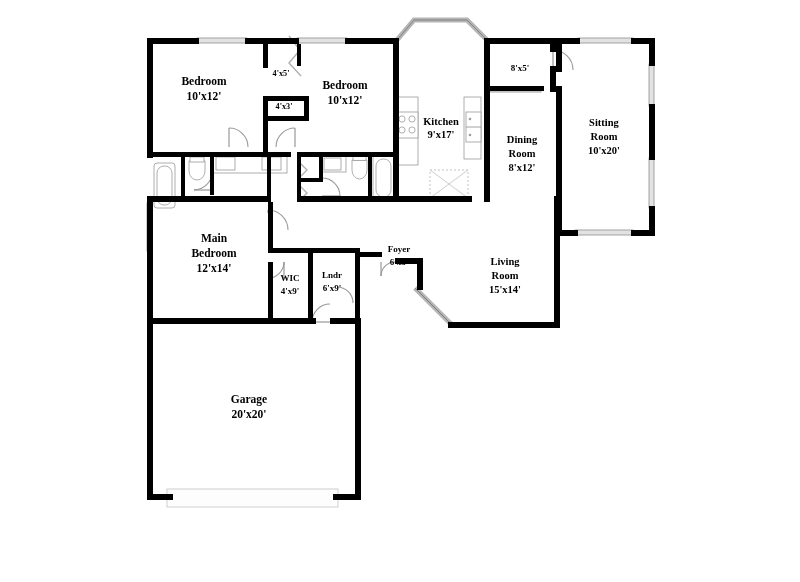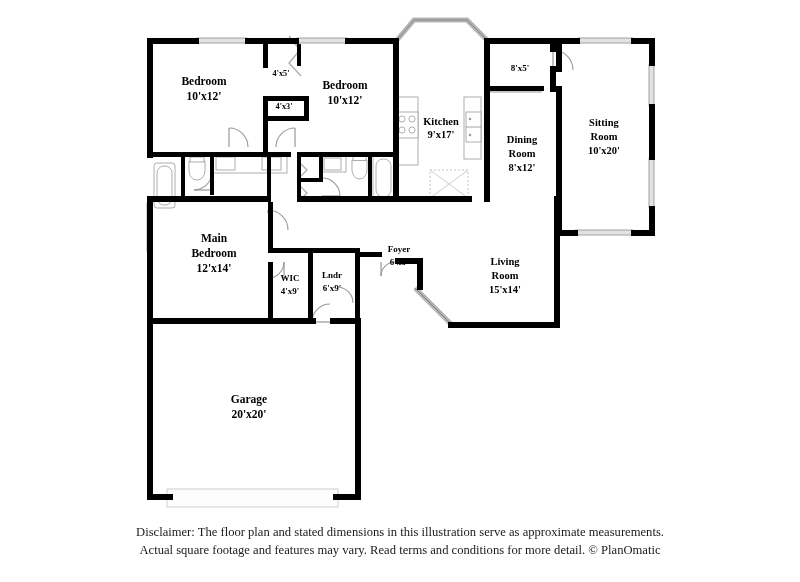--- a/index.html
+++ b/index.html
@@ -295,17 +295,13 @@
 
       <text class="room-label rl-md" x="505" y="263">Living</text>
       <text class="room-label rl-md" x="505" y="277">Room</text>
       <text class="room-label rl-md" x="505" y="291">15'x14'</text>
 
       <text class="room-label rl-lg" x="249" y="400">Garage</text>
       <text class="room-label rl-lg" x="249" y="415">20'x20'</text>
     </g>
   </svg>
 
-  <div class="disclaimer" style="top:524px;">
-    <span class="disclaimer-line">Disclaimer: The floor plan and stated dimensions in this illustration serve as approximate measurements.</span>
-    <span class="disclaimer-line">Actual square footage and features may vary. Read terms and conditions for more detail. © PlanOmatic</span>
-  </div>
 </div>
 
 </body></html>

